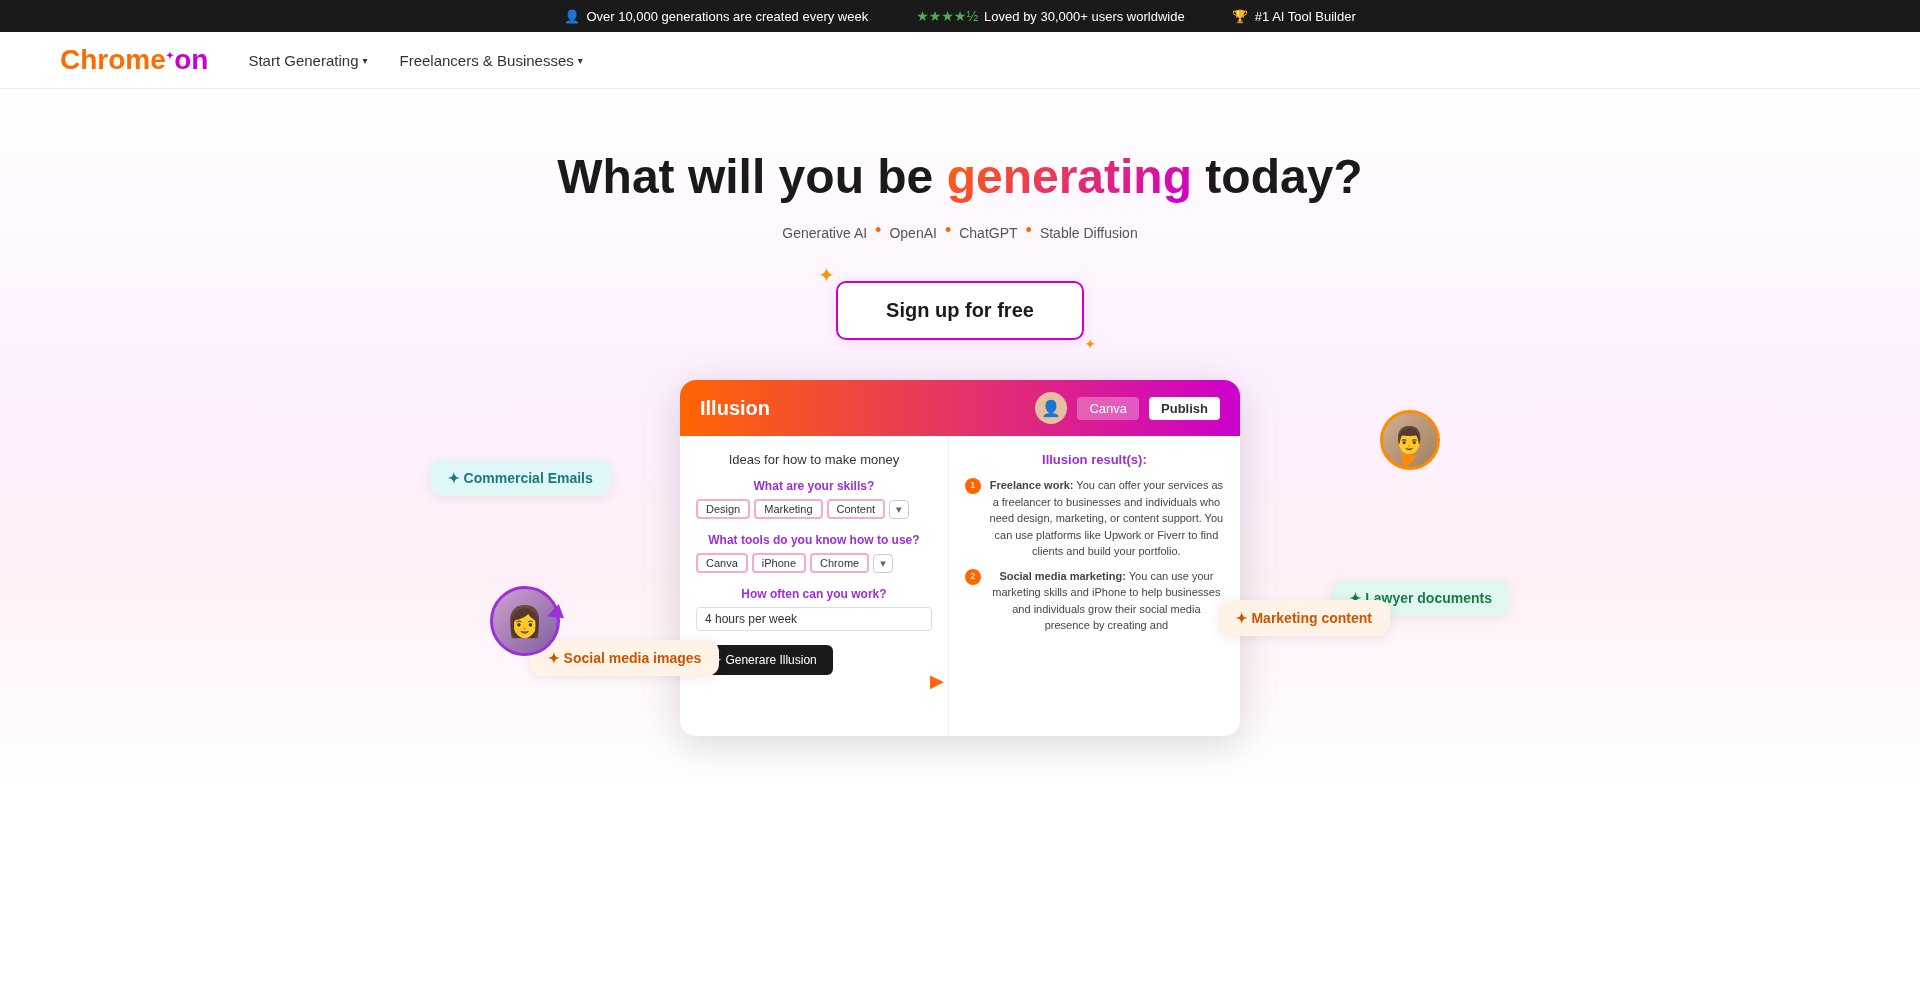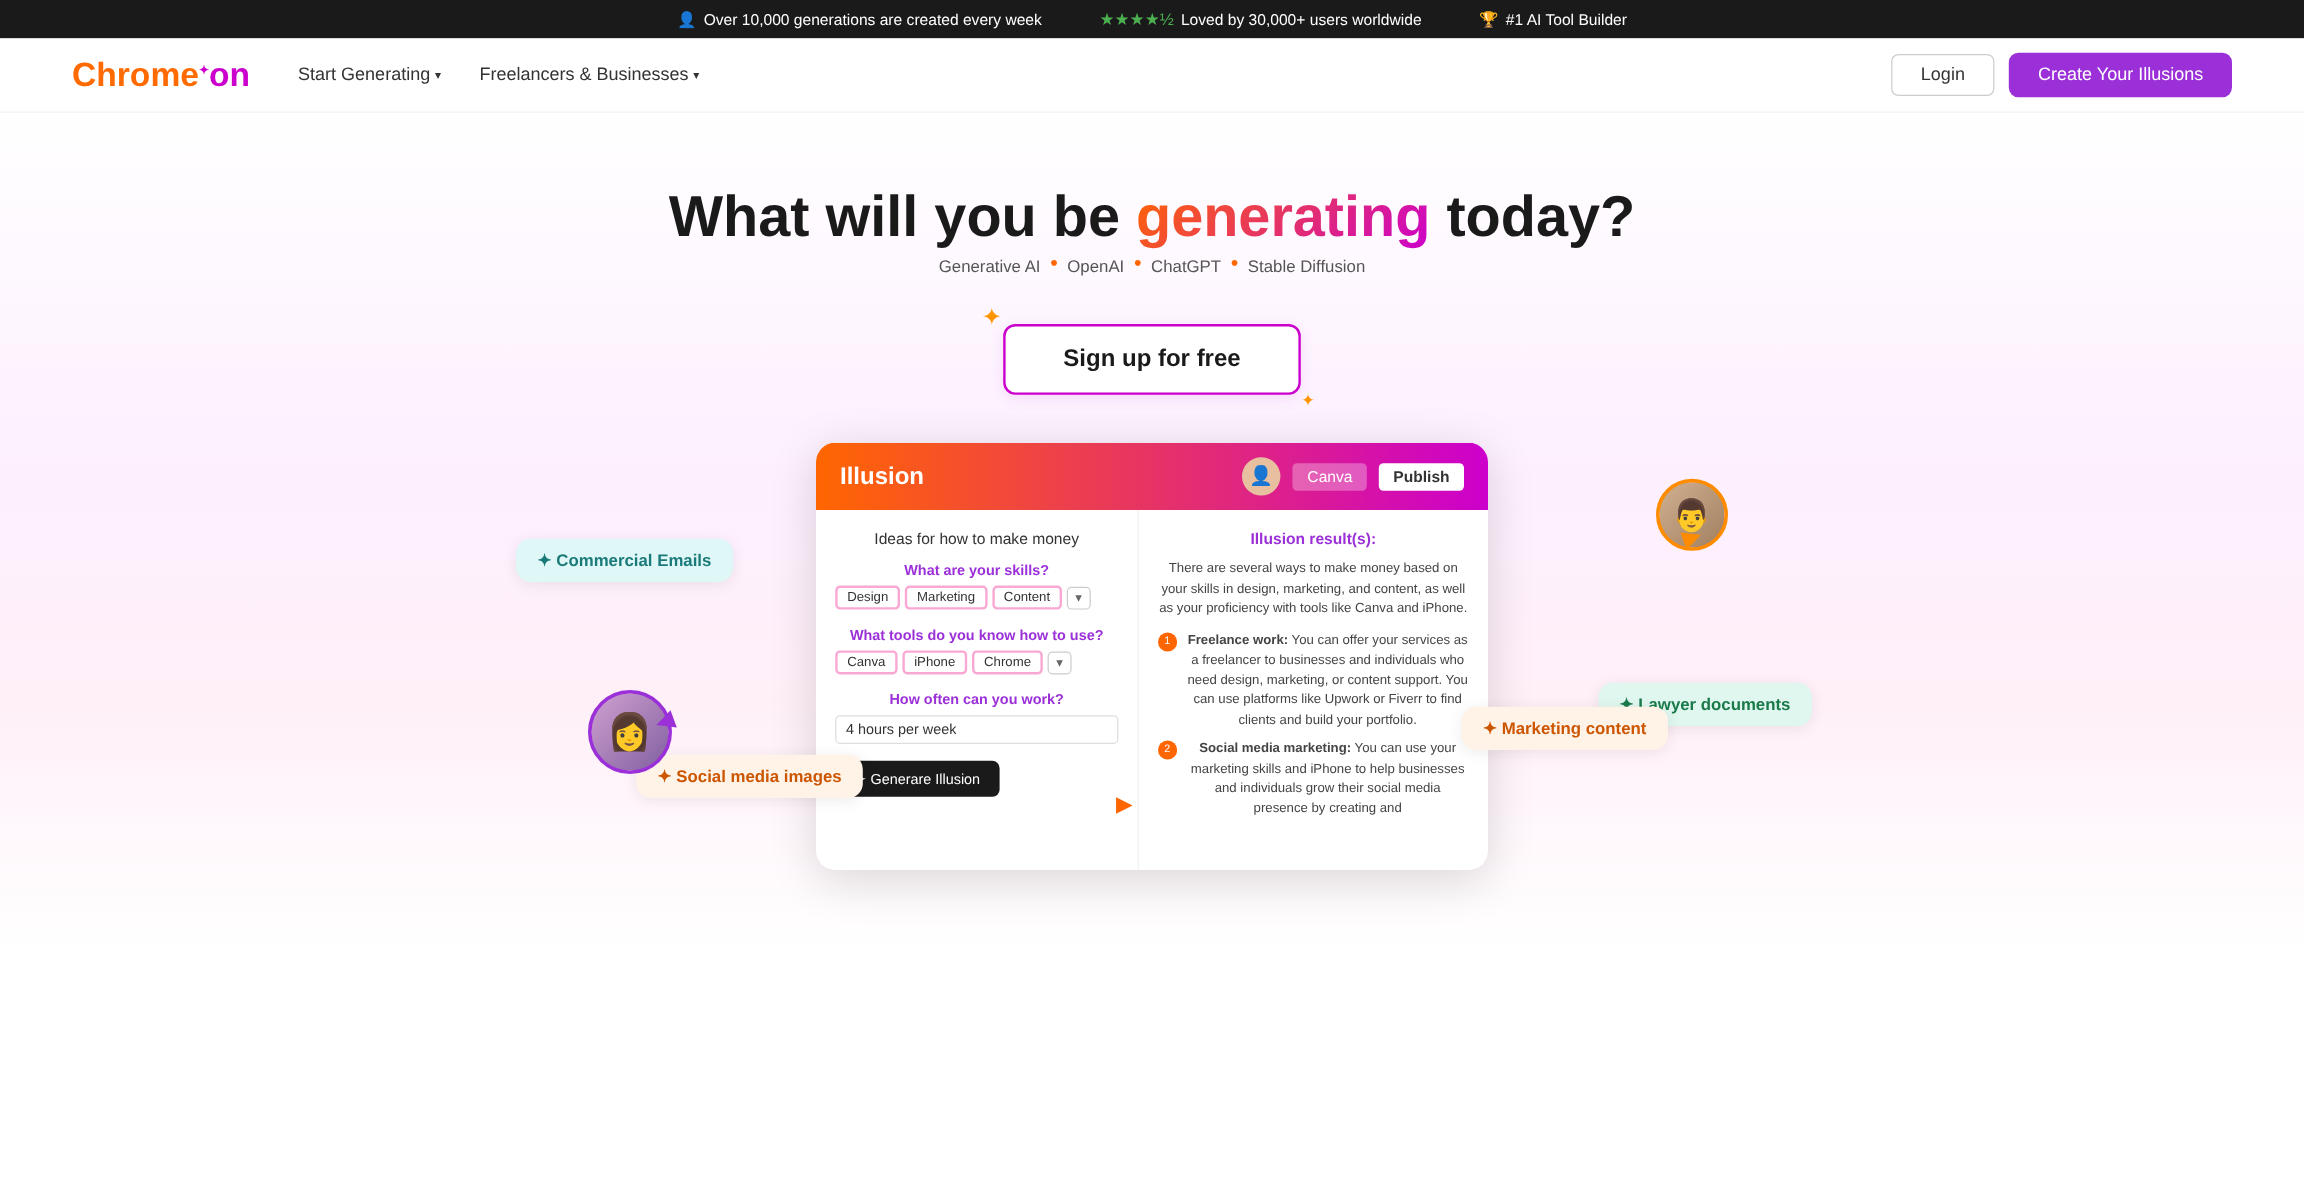--- a/index.html
+++ b/index.html
@@ -75,20 +75,21 @@
       background: linear-gradient(180deg, #fff 0%, #fdf0ff 40%, #fff0f8 70%, #fff 100%);
       text-align: center;
       padding: 60px 20px 0;
       position: relative;
       min-height: 700px;
     }
     .hero-title {
       font-size: 48px;
       font-weight: 800;
       color: #1a1a1a;
+      margin-bottom: 16px;
     }
     .hero-title-highlight {
       background: linear-gradient(135deg, #ff6600, #cc00cc);
       -webkit-background-clip: text;
       -webkit-text-fill-color: transparent;
       background-clip: text;
     }
     .hero-subtitle {
       font-size: 18px;
       color: #333;
@@ -409,24 +410,20 @@
   </a>
   <div class="nav-links">
     <a class="nav-link">
       <span>Start Generating</span>
       <span class="chevron">▾</span>
     </a>
     <a class="nav-link">
       <span>Freelancers &amp; Businesses</span>
       <span class="chevron">▾</span>
     </a>
-  </div>
-  <div class="nav-actions">
-    <button class="btn-login">Login</button>
-    <button class="btn-create">Create Your Illusions</button>
   </div>
 </nav>
 
 <section class="hero">
   <h1 class="hero-title">
     <span>What will you be </span><span class="hero-title-highlight">generating</span><span> today?</span>
   </h1>
   <div class="hero-tags">
     <span>Generative AI</span>
     <span class="dot-separator">•</span>
@@ -488,21 +485,20 @@
             <span class="app-tag">Chrome</span>
             <span class="app-tag-dropdown">▾</span>
           </div>
           <p class="app-question">How often can you work?</p>
           <input class="app-input" type="text" value="4 hours per week" readonly="" style="">
           <button class="app-generate-btn">✦ Generare Illusion</button>
         </div>
 
         <div class="app-right" style="position:relative;">
           <p class="app-result-title">Illusion result(s):</p>
-          <p class="app-result-text">There are several ways to make money based on your skills in design, marketing, and content, as well as your proficiency with tools like Canva and iPhone.</p>
           <div class="app-result-item">
             <div class="app-result-num">1</div>
             <p><span class="app-result-bold">Freelance work:</span><span> You can offer your services as a freelancer to businesses and individuals who need design, marketing, or content support. You can use platforms like Upwork or Fiverr to find clients and build your portfolio.</span></p>
           </div>
           <div class="app-result-item">
             <div class="app-result-num">2</div>
             <p><span class="app-result-bold">Social media marketing:</span><span> You can use your marketing skills and iPhone to help businesses and individuals grow their social media presence by creating and</span></p>
           </div>
         </div>
       </div>

